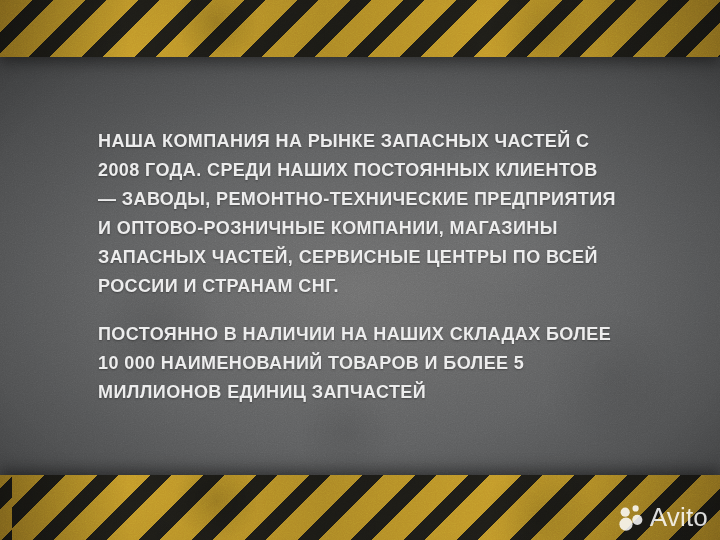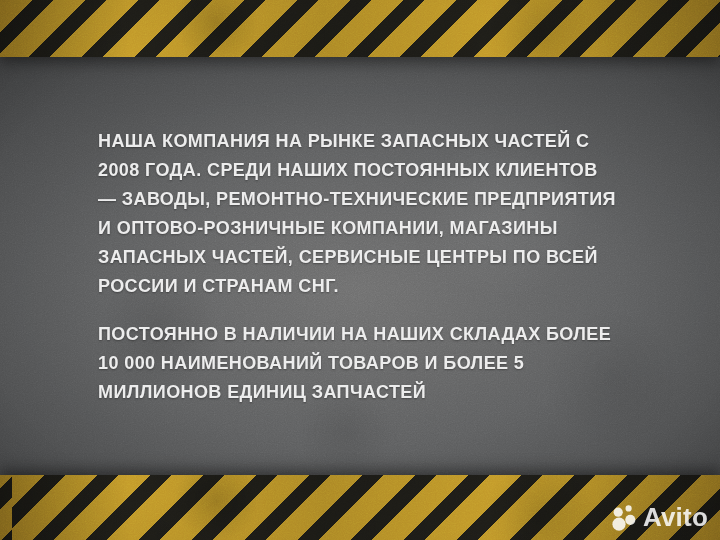--- a/index.html
+++ b/index.html
@@ -64,21 +64,21 @@
     position:absolute;inset:0;pointer-events:none;
     background:radial-gradient(ellipse 120% 110% at 50% 50%,
       rgba(0,0,0,0) 45%, rgba(0,0,0,.18) 75%, rgba(0,0,0,.42) 100%);
   }
   .grain{position:absolute;inset:0;pointer-events:none;mix-blend-mode:overlay;opacity:.45;}
   .watermark{
     position:absolute;right:12px;bottom:7px;
     display:flex;align-items:center;gap:5px;
     color:var(--watermark-color);
     opacity:.85;
-    font-weight:bold;font-size:26px;letter-spacing:.2px;
+    font-weight:normal;font-size:26px;letter-spacing:.2px;
   }
   .watermark .logo{display:block;}
 </style>
 </head>
 <body>
 
 <div class="screen">
 
   <div class="blotches"></div>
 

